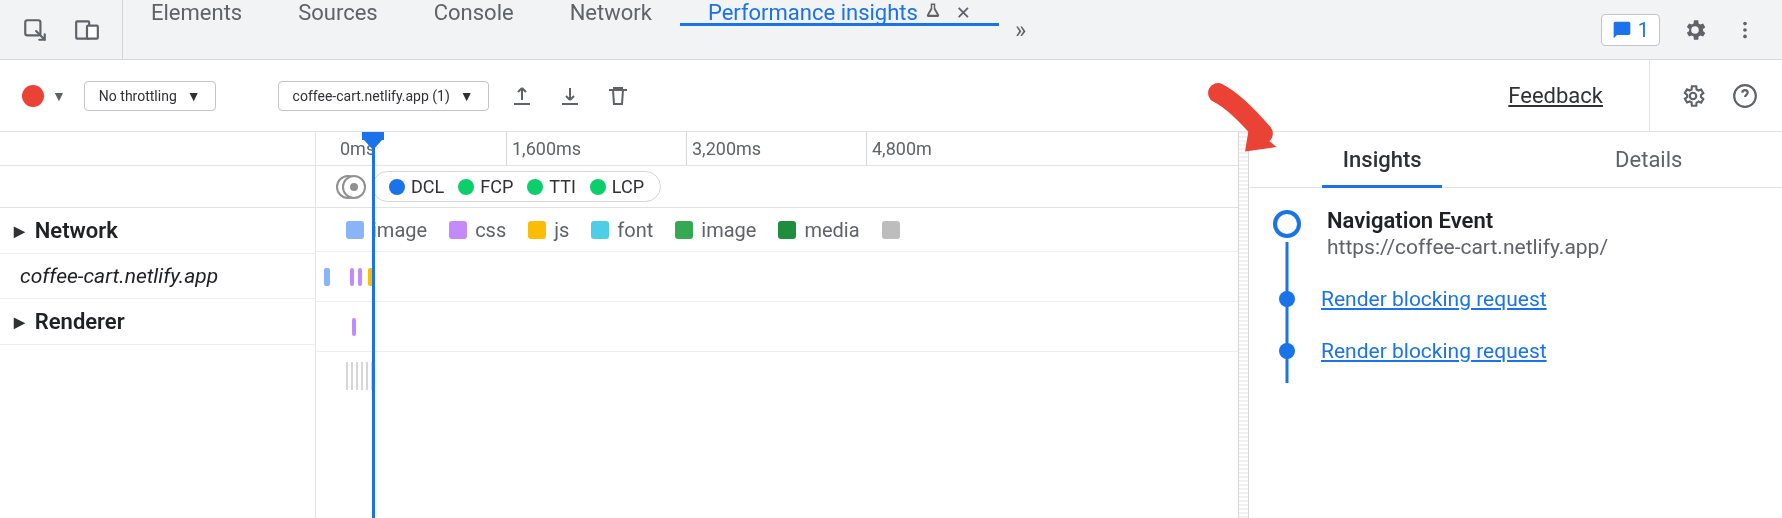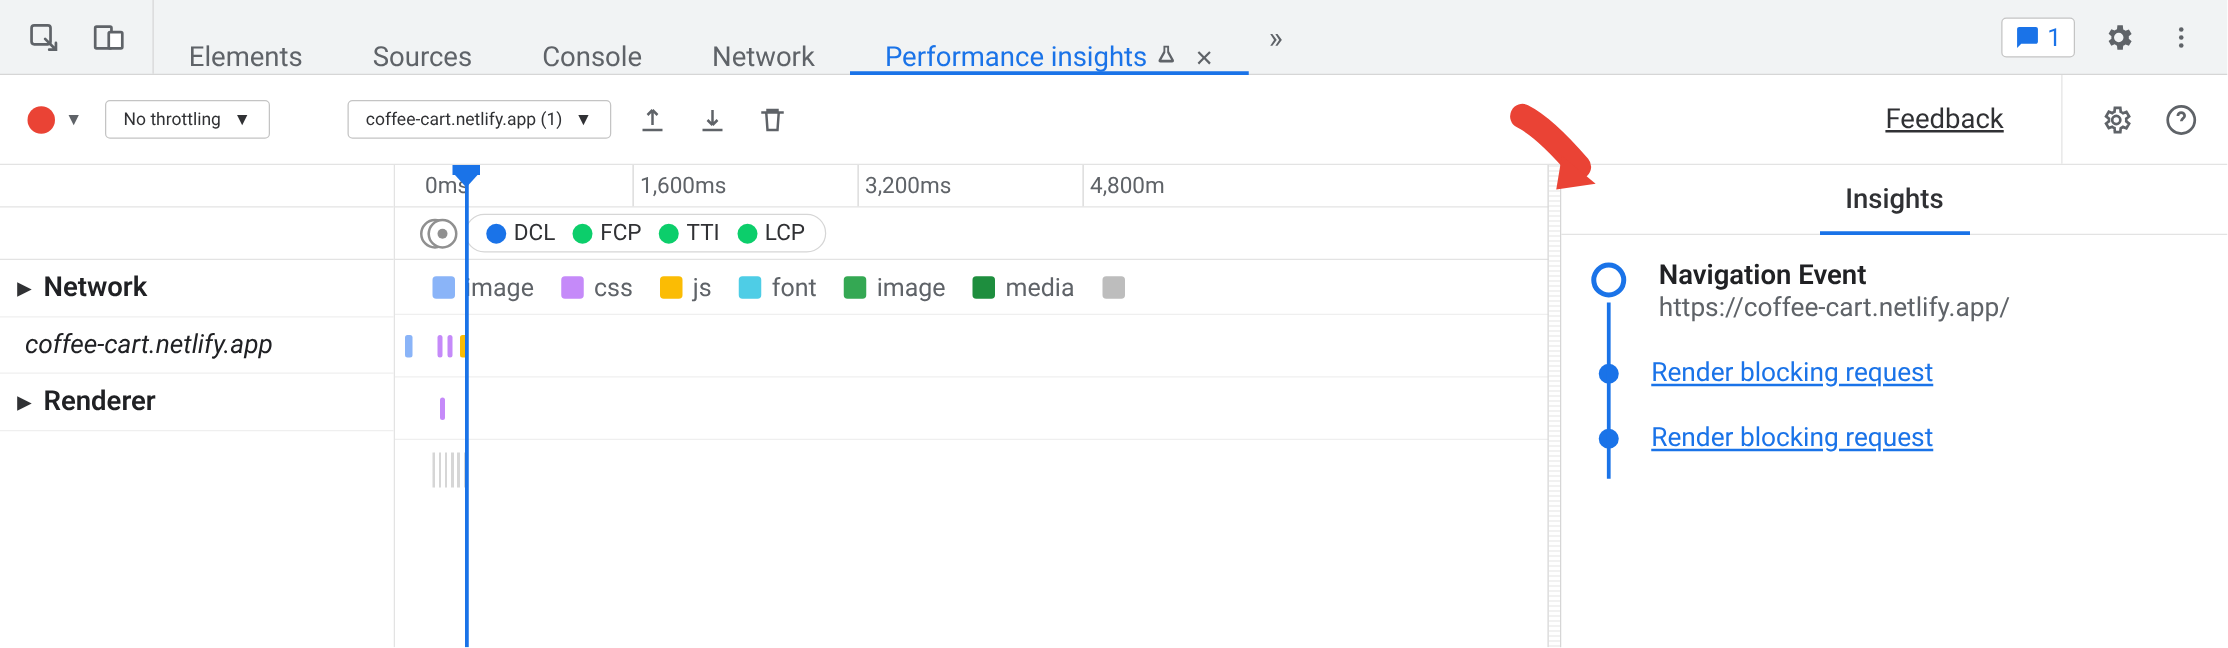--- a/index.html
+++ b/index.html
@@ -2,21 +2,21 @@
 <html><head>
 <meta charset="utf-8">
 <style>
   * { box-sizing: border-box; margin: 0; padding: 0; font-family: -apple-system, BlinkMacSystemFont, "Segoe UI", Roboto, sans-serif; }
   body { background: #fff; width: 1782px; height: 518px; overflow: hidden; position: relative; }
 
   
   .tabbar { display:flex; align-items:center; height:60px; border-bottom:1px solid #d6d6d6; background:#f1f3f4; position:relative; }
   .tabbar .left-tools { display:flex; align-items:center; padding:0 20px; gap:22px; border-right:1px solid #d6d6d6; height:100%; }
   .icon-btn { width:30px; height:30px; display:flex; align-items:center; justify-content:center; border-radius:4px; color:#5f6368; cursor:pointer; }
-  .tabs { display:flex; align-items:flex-end; height:100%; }
+  .tabs { display:flex; align-items:flex-start; height:100%; }
   .tab { display:flex; align-items:center; padding:0 28px; color:#5f6368; font-size:22px; cursor:pointer; position:relative; }
   .tab.active { color:#1a73e8; }
   .tab.active::after { content:""; position:absolute; left:0; right:0; bottom:-1px; height:3px; background:#1a73e8; }
   .tab .flask { margin-left:6px; }
   .tab .close { margin-left:14px; font-size:18px; color:#5f6368; }
   .tabbar .more-tabs { padding:0 16px; color:#5f6368; font-size:24px; cursor:pointer; }
   .tabbar .right-tools { margin-left:auto; display:flex; align-items:center; gap:20px; padding:0 22px; }
   .badge { display:flex; align-items:center; gap:6px; border:1px solid #c4c4c4; background:#fff; border-radius:4px; padding:3px 10px; color:#1a73e8; font-size:20px; }
   .badge svg { fill:#1a73e8; }
 
@@ -302,20 +302,23 @@
         <div class="rdiv"></div>
       </div>
     </div>
   </div>
 
   <div class="right">
     <div class="r-tabs">
       <div class="r-tab active">
           <span>Insights</span>
         </div>
+      <div class="r-tab">
+          <span>Details</span>
+        </div>
     </div>
     <div class="r-body">
       <div class="event-row">
         <div class="circle"></div>
         <div class="event-text">
           <div class="title">Navigation Event</div>
           <div class="sub">https://coffee-cart.netlify.app/</div>
         </div>
       </div>
       <div class="insight-item">

